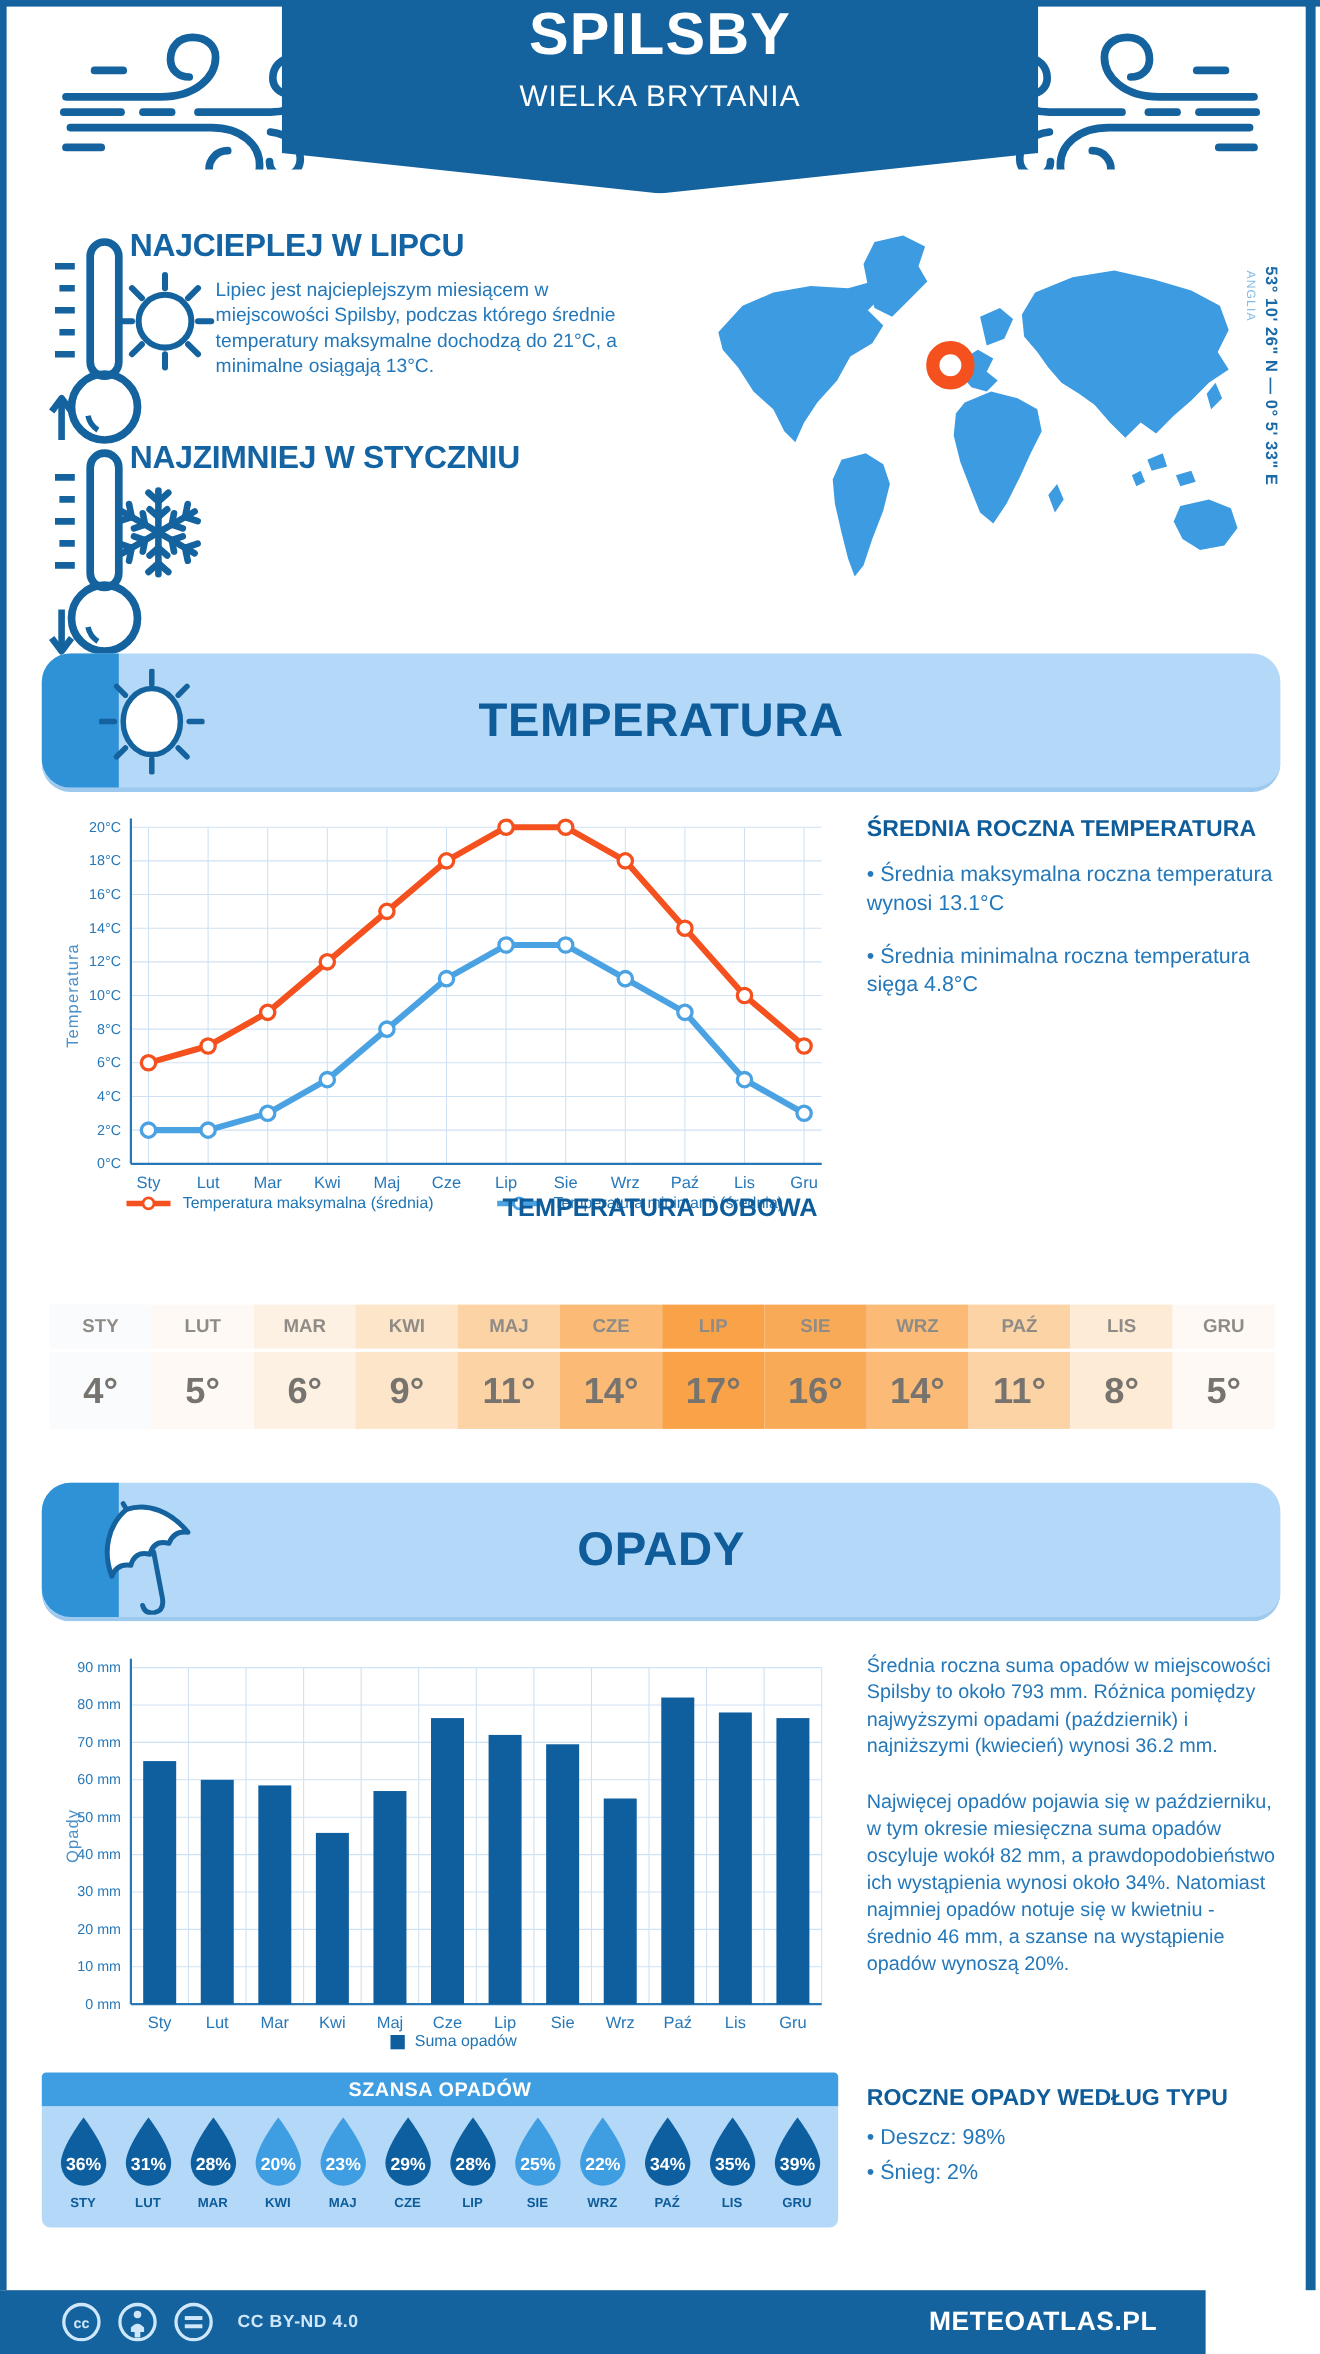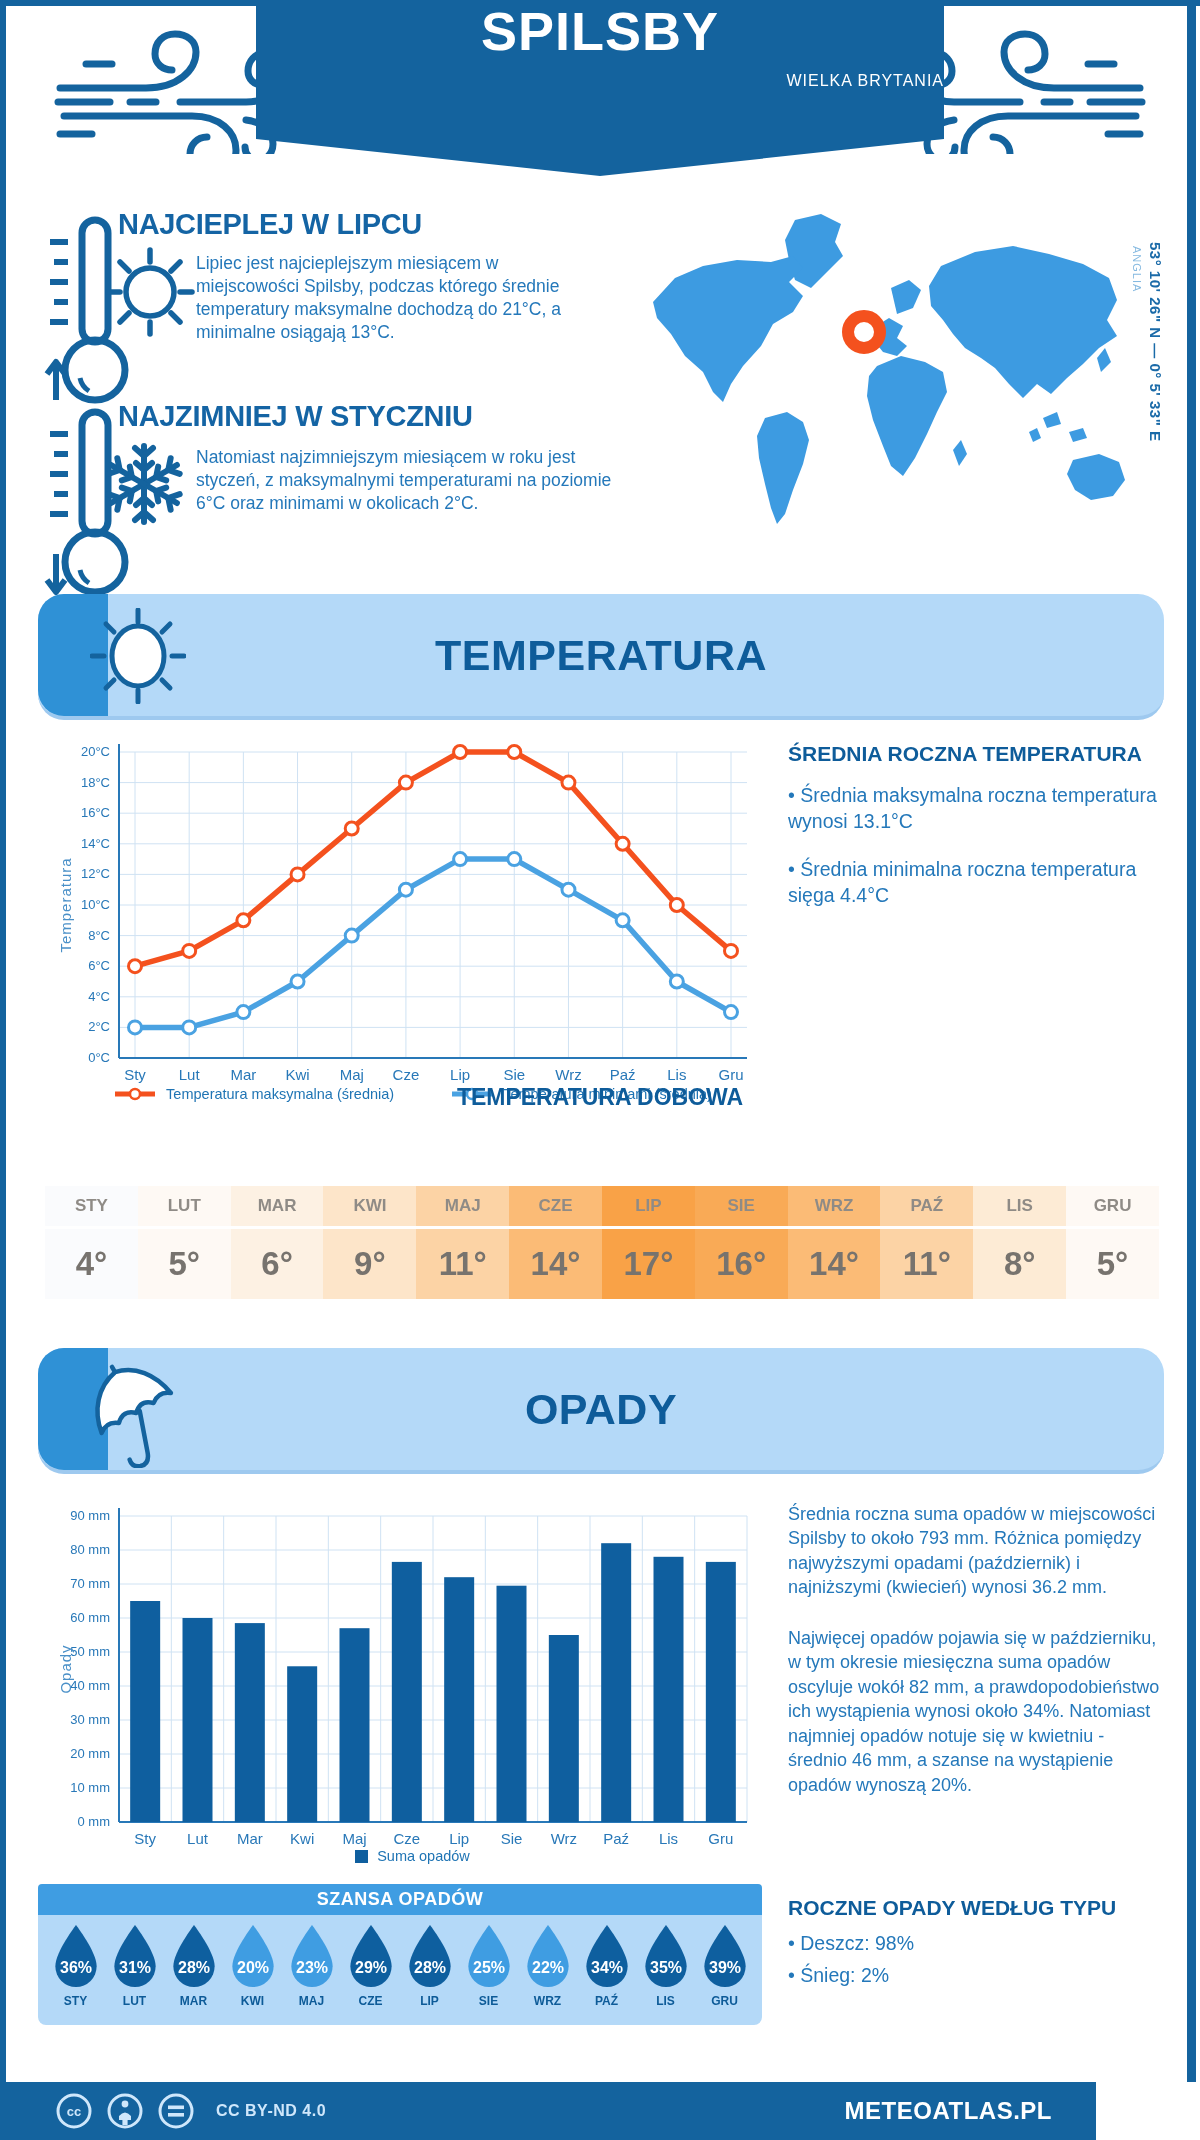--- a/index.html
+++ b/index.html
@@ -5,21 +5,21 @@
   html,body{margin:0;padding:0;background:#fff;}
   #canvas{position:relative;width:1200px;height:2140px;background:#fff;overflow:hidden;
           font-family:"Liberation Sans","DejaVu Sans",sans-serif;}
   .abs{position:absolute;}
   
   .edge{background:#14639e;}
   
   .hdr-banner{left:256px;top:0;width:688px;height:176px;background:#14639e;
     clip-path:polygon(0 0,100% 0,100% 79%,50% 100%,0 79%);text-align:center;color:#fff;}
   .hdr-title{font-size:54px;font-weight:bold;letter-spacing:1px;}
-  .hdr-sub{margin-top:10px;font-size:16px;letter-spacing:1px;text-align:right;}
+  .hdr-sub{margin-top:10px;font-size:27px;letter-spacing:1px;}
   
   .sec-heading{font-size:29px;font-weight:bold;color:#1464a4;letter-spacing:-0.3px;}
   .sec-body{font-size:17.5px;line-height:1.32;color:#2478ba;}
   
   .coords{writing-mode:vertical-rl;font-size:15px;font-weight:bold;color:#1a6aa8;letter-spacing:0.5px;}
   .region{writing-mode:vertical-rl;font-size:11px;color:#85b9e0;letter-spacing:1px;}
   
   .big-banner{left:38px;width:1126px;height:122px;background:#b4d9f8;border-radius:26px;
     border-bottom:4px solid #9ec9ef;}
   .big-banner .tab{position:absolute;left:0;top:0;width:70px;height:100%;background:#2f91d6;
@@ -159,21 +159,20 @@
           <line x1="44" y1="30" x2="52" y2="23"></line>
         </g>
       <use href="#sfarm" transform="rotate(60 44 44)"></use>
         <use href="#sfarm" transform="rotate(120 44 44)"></use>
       <use href="#sfarm" transform="rotate(180 44 44)"></use>
         <use href="#sfarm" transform="rotate(240 44 44)"></use>
       <use href="#sfarm" transform="rotate(300 44 44)"></use>
     </svg>
   </div>
   <div class="abs sec-heading" style="left:118px;top:400px;">NAJZIMNIEJ W STYCZNIU</div>
-  <div class="abs sec-body" style="left:196px;top:446px;width:424px;">Natomiast najzimniejszym miesiącem w roku jest styczeń, z maksymalnymi temperaturami na poziomie 6°C oraz minimami w okolicach 2°C.</div>
 
   <div class="abs" style="left:645px;top:206px;">
     <svg width="490" height="330" viewBox="0 0 490 330">
       <g fill="#3d9be1">
         <polygon points="150,14 176,8 196,18 190,36 198,50 182,66 166,82 150,74 144,54 140,34"></polygon>
         <polygon points="8,96 30,72 58,60 92,54 126,56 148,50 158,62 144,76 158,90 148,106 128,118 116,140 98,160 86,178 78,196 68,186 58,166 40,150 26,128 12,112"></polygon>
         <polygon points="120,212 142,206 158,216 164,234 158,258 148,284 140,308 132,318 126,302 120,278 114,252 112,230"></polygon>
         <polygon points="214,118 222,108 228,120 220,132"></polygon>
         <polygon points="246,82 264,74 276,84 268,102 252,108"></polygon>
         <polygon points="228,122 244,112 258,120 252,132 262,140 252,150 238,146 230,136"></polygon>
@@ -303,21 +302,21 @@
        <circle cx="22" cy="7" r="5" fill="#fff" stroke="#4aa2e2" stroke-width="2.5"></circle>
         </svg>
        <span>Temperatura minimami (średnia)</span>
       </span>
     </div>
 
   <div class="abs" style="left:788px;top:742px;width:378px;">
     <div class="panel-heading">ŚREDNIA ROCZNA TEMPERATURA</div>
     <div class="panel-list">
         <div>• Średnia maksymalna roczna temperatura wynosi 13.1°C</div>
-        <div>• Średnia minimalna roczna temperatura sięga 4.4°C</div>
+        <div>• Średnia minimalna roczna temperatura sięga 4.8°C</div>
       </div>
   </div>
 
   <div class="abs daily-heading" style="top:1084px;text-align:center;">TEMPERATURA DOBOWA</div>
   <div class="abs" id="daily-table">
       <div class="day-col">
        <div class="m" style="background:#fafbfd;">STY</div>
        <div class="v" style="background:#fafbfd;">4°</div>
      </div>
       <div class="day-col">

